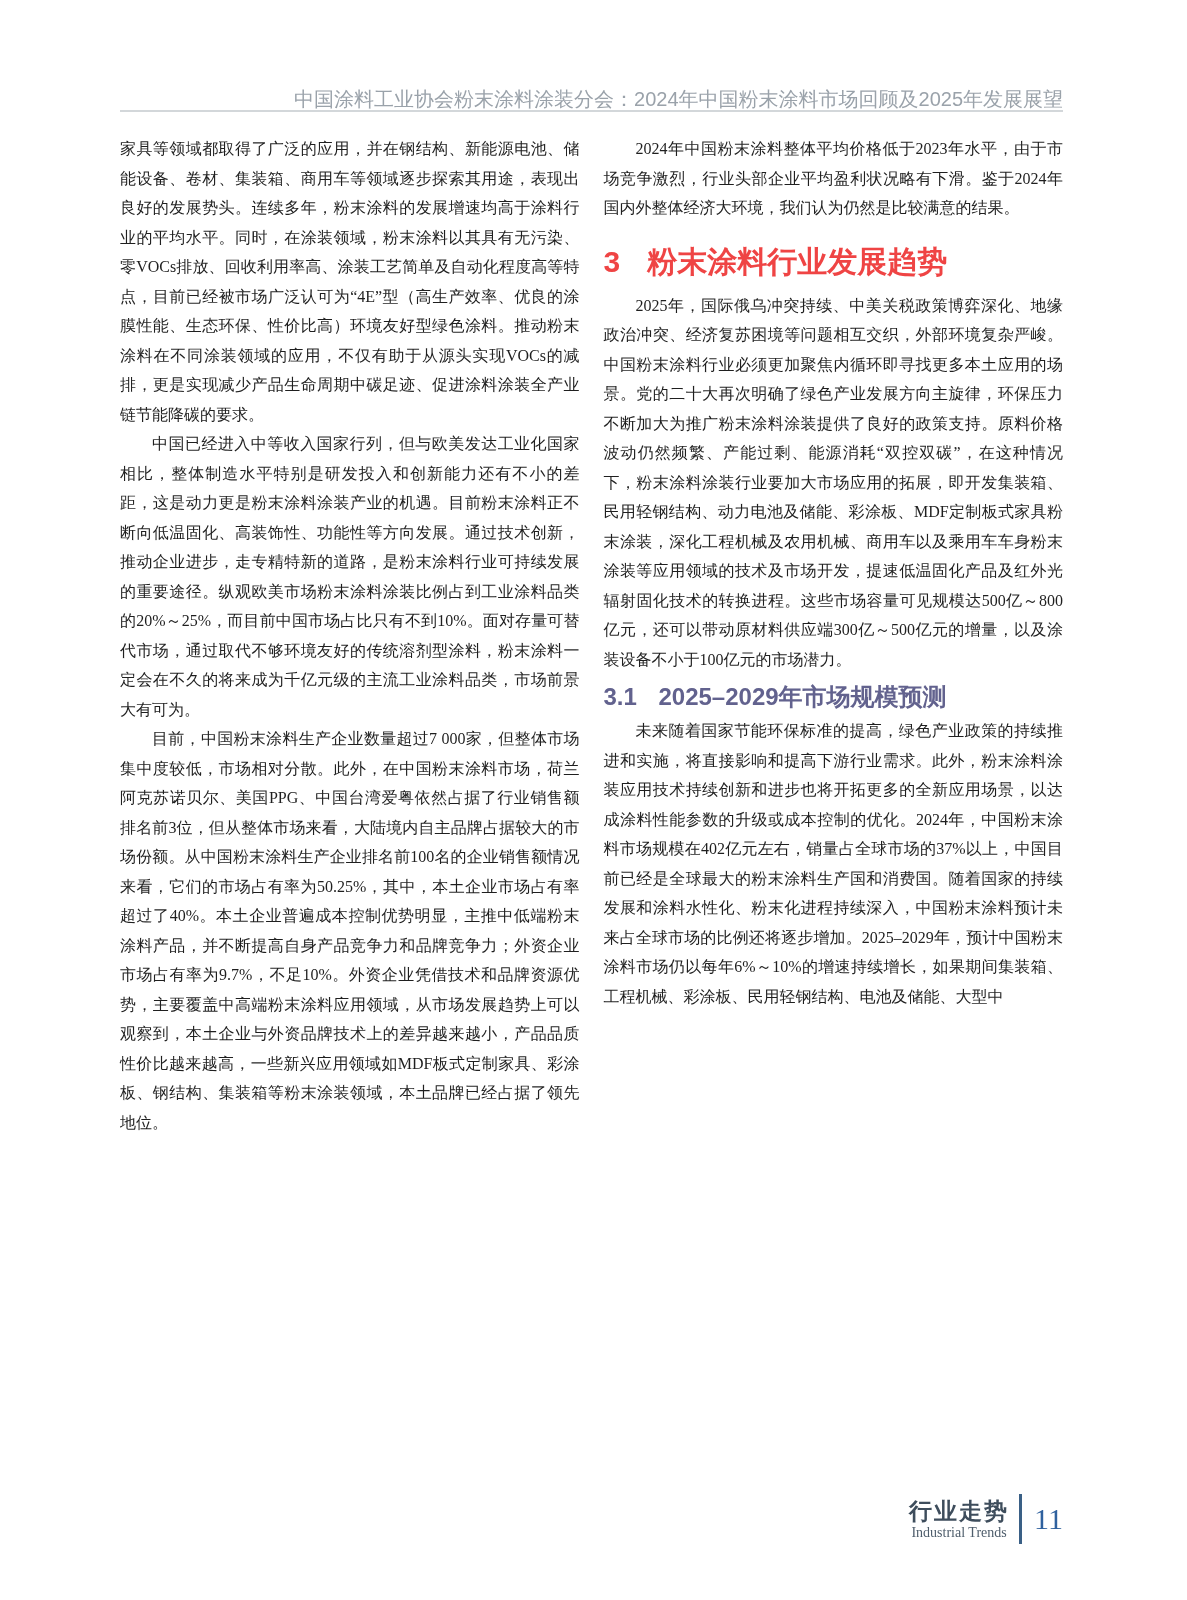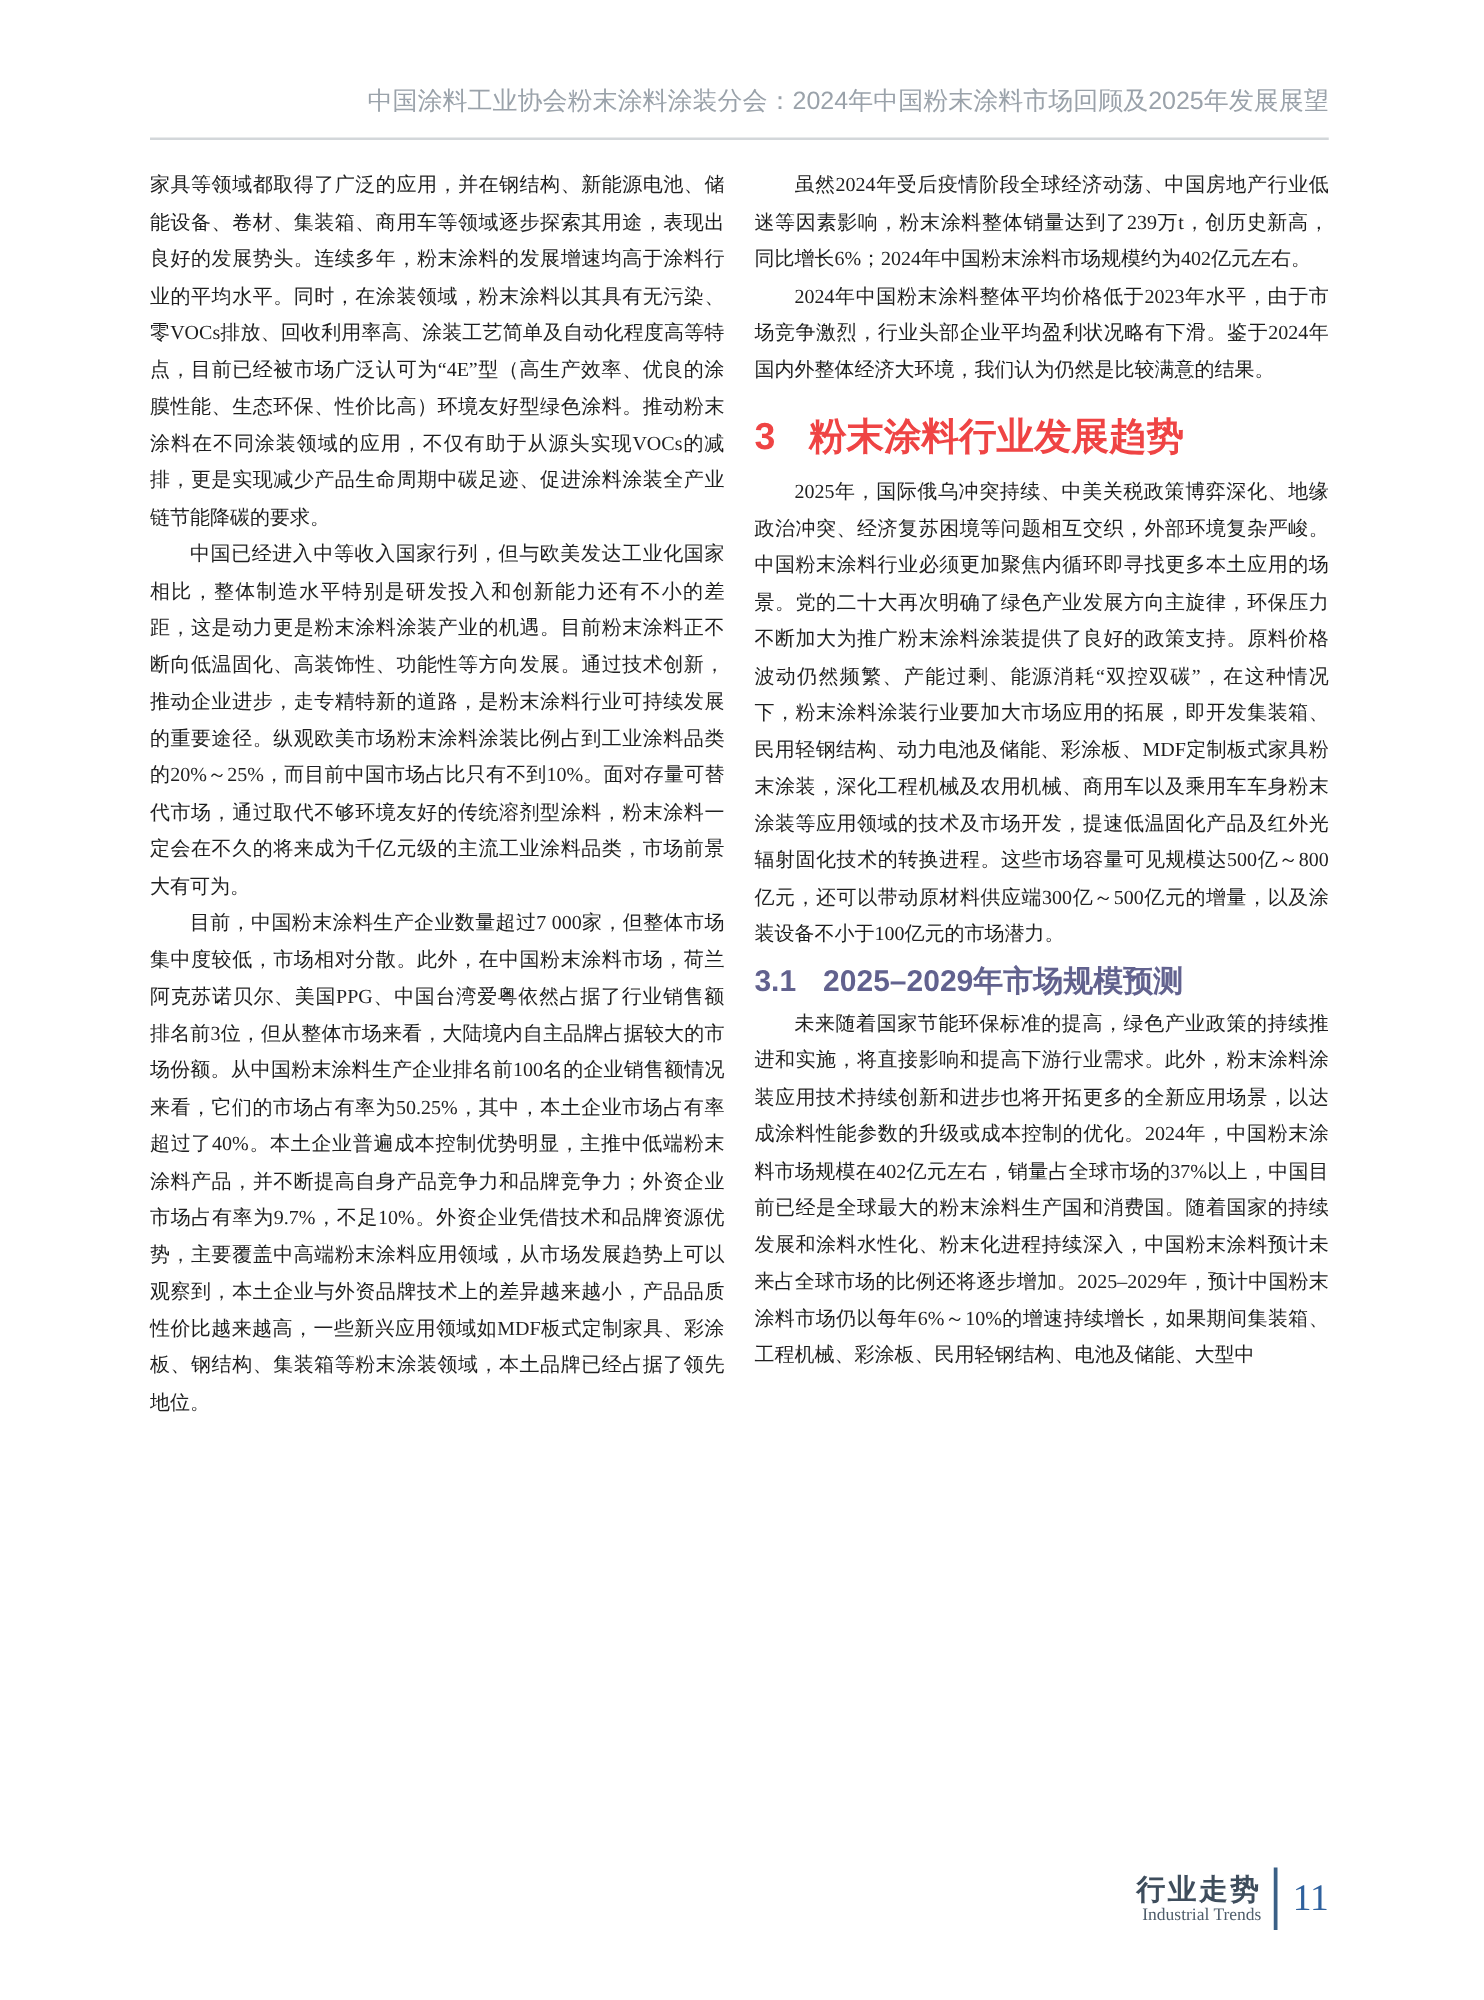--- a/index.html
+++ b/index.html
@@ -5,21 +5,21 @@
   html,body{margin:0;padding:0;background:#ffffff;}
   .page{
     position:relative;
     width:1187px;height:1600px;
     background:#ffffff;
     overflow:hidden;
     font-family:"Liberation Serif","DejaVu Serif",serif;
     color:#1f1f1f;
   }
   .running-head{
-    position:absolute;top:70px;left:120px;right:124px;
+    position:absolute;top:88px;left:120px;right:124px;
     text-align:right;
     font-family:"Liberation Sans","DejaVu Sans",sans-serif;
     font-size:20px;line-height:22px;
     color:#9aa2aa;
   }
   .head-rule{
     position:absolute;top:110px;left:120px;right:124px;
     border-top:2px solid #d3d7da;
   }
   .content{
@@ -49,21 +49,21 @@
     font-family:"Liberation Sans","DejaVu Sans",sans-serif;
     font-weight:bold;
     font-size:24px;line-height:30px;
     color:#62628e;
   }
   .h-num{margin-right:0.9em;}
   .footer{
     position:absolute;top:1494px;right:124px;
     display:flex;align-items:center;
   }
-  .footer-text{text-align:right;}
+  .footer-text{text-align:center;}
   .footer-cn{
     font-family:"Liberation Sans","DejaVu Sans",sans-serif;
     font-weight:bold;
     font-size:23px;line-height:26px;
     color:#3e4d5c;
     letter-spacing:2px;
   }
   .footer-en{
     font-family:"Liberation Serif","DejaVu Serif",serif;
     font-size:14px;line-height:17px;
@@ -89,21 +89,20 @@
 
   <div class="head-rule"></div>
 
   <div class="content">
     <div class="col" id="col-left">
         <p class="para no-indent">家具等领域都取得了广泛的应用，并在钢结构、新能源电池、储能设备、卷材、集装箱、商用车等领域逐步探索其用途，表现出良好的发展势头。连续多年，粉末涂料的发展增速均高于涂料行业的平均水平。同时，在涂装领域，粉末涂料以其具有无污染、零VOCs排放、回收利用率高、涂装工艺简单及自动化程度高等特点，目前已经被市场广泛认可为“4E”型（高生产效率、优良的涂膜性能、生态环保、性价比高）环境友好型绿色涂料。推动粉末涂料在不同涂装领域的应用，不仅有助于从源头实现VOCs的减排，更是实现减少产品生命周期中碳足迹、促进涂料涂装全产业链节能降碳的要求。</p>
         <p class="para">中国已经进入中等收入国家行列，但与欧美发达工业化国家相比，整体制造水平特别是研发投入和创新能力还有不小的差距，这是动力更是粉末涂料涂装产业的机遇。目前粉末涂料正不断向低温固化、高装饰性、功能性等方向发展。通过技术创新，推动企业进步，走专精特新的道路，是粉末涂料行业可持续发展的重要途径。纵观欧美市场粉末涂料涂装比例占到工业涂料品类的20%～25%，而目前中国市场占比只有不到10%。面对存量可替代市场，通过取代不够环境友好的传统溶剂型涂料，粉末涂料一定会在不久的将来成为千亿元级的主流工业涂料品类，市场前景大有可为。</p>
         <p class="para">目前，中国粉末涂料生产企业数量超过7 000家，但整体市场集中度较低，市场相对分散。此外，在中国粉末涂料市场，荷兰阿克苏诺贝尔、美国PPG、中国台湾爱粤依然占据了行业销售额排名前3位，但从整体市场来看，大陆境内自主品牌占据较大的市场份额。从中国粉末涂料生产企业排名前100名的企业销售额情况来看，它们的市场占有率为50.25%，其中，本土企业市场占有率超过了40%。本土企业普遍成本控制优势明显，主推中低端粉末涂料产品，并不断提高自身产品竞争力和品牌竞争力；外资企业市场占有率为9.7%，不足10%。外资企业凭借技术和品牌资源优势，主要覆盖中高端粉末涂料应用领域，从市场发展趋势上可以观察到，本土企业与外资品牌技术上的差异越来越小，产品品质性价比越来越高，一些新兴应用领域如MDF板式定制家具、彩涂板、钢结构、集装箱等粉末涂装领域，本土品牌已经占据了领先地位。</p>
       </div>
     <div class="col" id="col-right">
-        <p class="para">虽然2024年受后疫情阶段全球经济动荡、中国房地产行业低迷等因素影响，粉末涂料整体销量达到了239万t，创历史新高，同比增长6%；2024年中国粉末涂料市场规模约为402亿元左右。</p>
         <p class="para">2024年中国粉末涂料整体平均价格低于2023年水平，由于市场竞争激烈，行业头部企业平均盈利状况略有下滑。鉴于2024年国内外整体经济大环境，我们认为仍然是比较满意的结果。</p>
         <div class="h2"><span class="h-num">3</span><span>粉末涂料行业发展趋势</span></div>
         <p class="para">2025年，国际俄乌冲突持续、中美关税政策博弈深化、地缘政治冲突、经济复苏困境等问题相互交织，外部环境复杂严峻。中国粉末涂料行业必须更加聚焦内循环即寻找更多本土应用的场景。党的二十大再次明确了绿色产业发展方向主旋律，环保压力不断加大为推广粉末涂料涂装提供了良好的政策支持。原料价格波动仍然频繁、产能过剩、能源消耗“双控双碳”，在这种情况下，粉末涂料涂装行业要加大市场应用的拓展，即开发集装箱、民用轻钢结构、动力电池及储能、彩涂板、MDF定制板式家具粉末涂装，深化工程机械及农用机械、商用车以及乘用车车身粉末涂装等应用领域的技术及市场开发，提速低温固化产品及红外光辐射固化技术的转换进程。这些市场容量可见规模达500亿～800亿元，还可以带动原材料供应端300亿～500亿元的增量，以及涂装设备不小于100亿元的市场潜力。</p>
         <div class="h3"><span class="h-num">3.1</span><span>2025–2029年市场规模预测</span></div>
         <p class="para">未来随着国家节能环保标准的提高，绿色产业政策的持续推进和实施，将直接影响和提高下游行业需求。此外，粉末涂料涂装应用技术持续创新和进步也将开拓更多的全新应用场景，以达成涂料性能参数的升级或成本控制的优化。2024年，中国粉末涂料市场规模在402亿元左右，销量占全球市场的37%以上，中国目前已经是全球最大的粉末涂料生产国和消费国。随着国家的持续发展和涂料水性化、粉末化进程持续深入，中国粉末涂料预计未来占全球市场的比例还将逐步增加。2025–2029年，预计中国粉末涂料市场仍以每年6%～10%的增速持续增长，如果期间集装箱、工程机械、彩涂板、民用轻钢结构、电池及储能、大型中</p>
       </div>
   </div>
 
   <div class="footer">
     <div class="footer-text">

